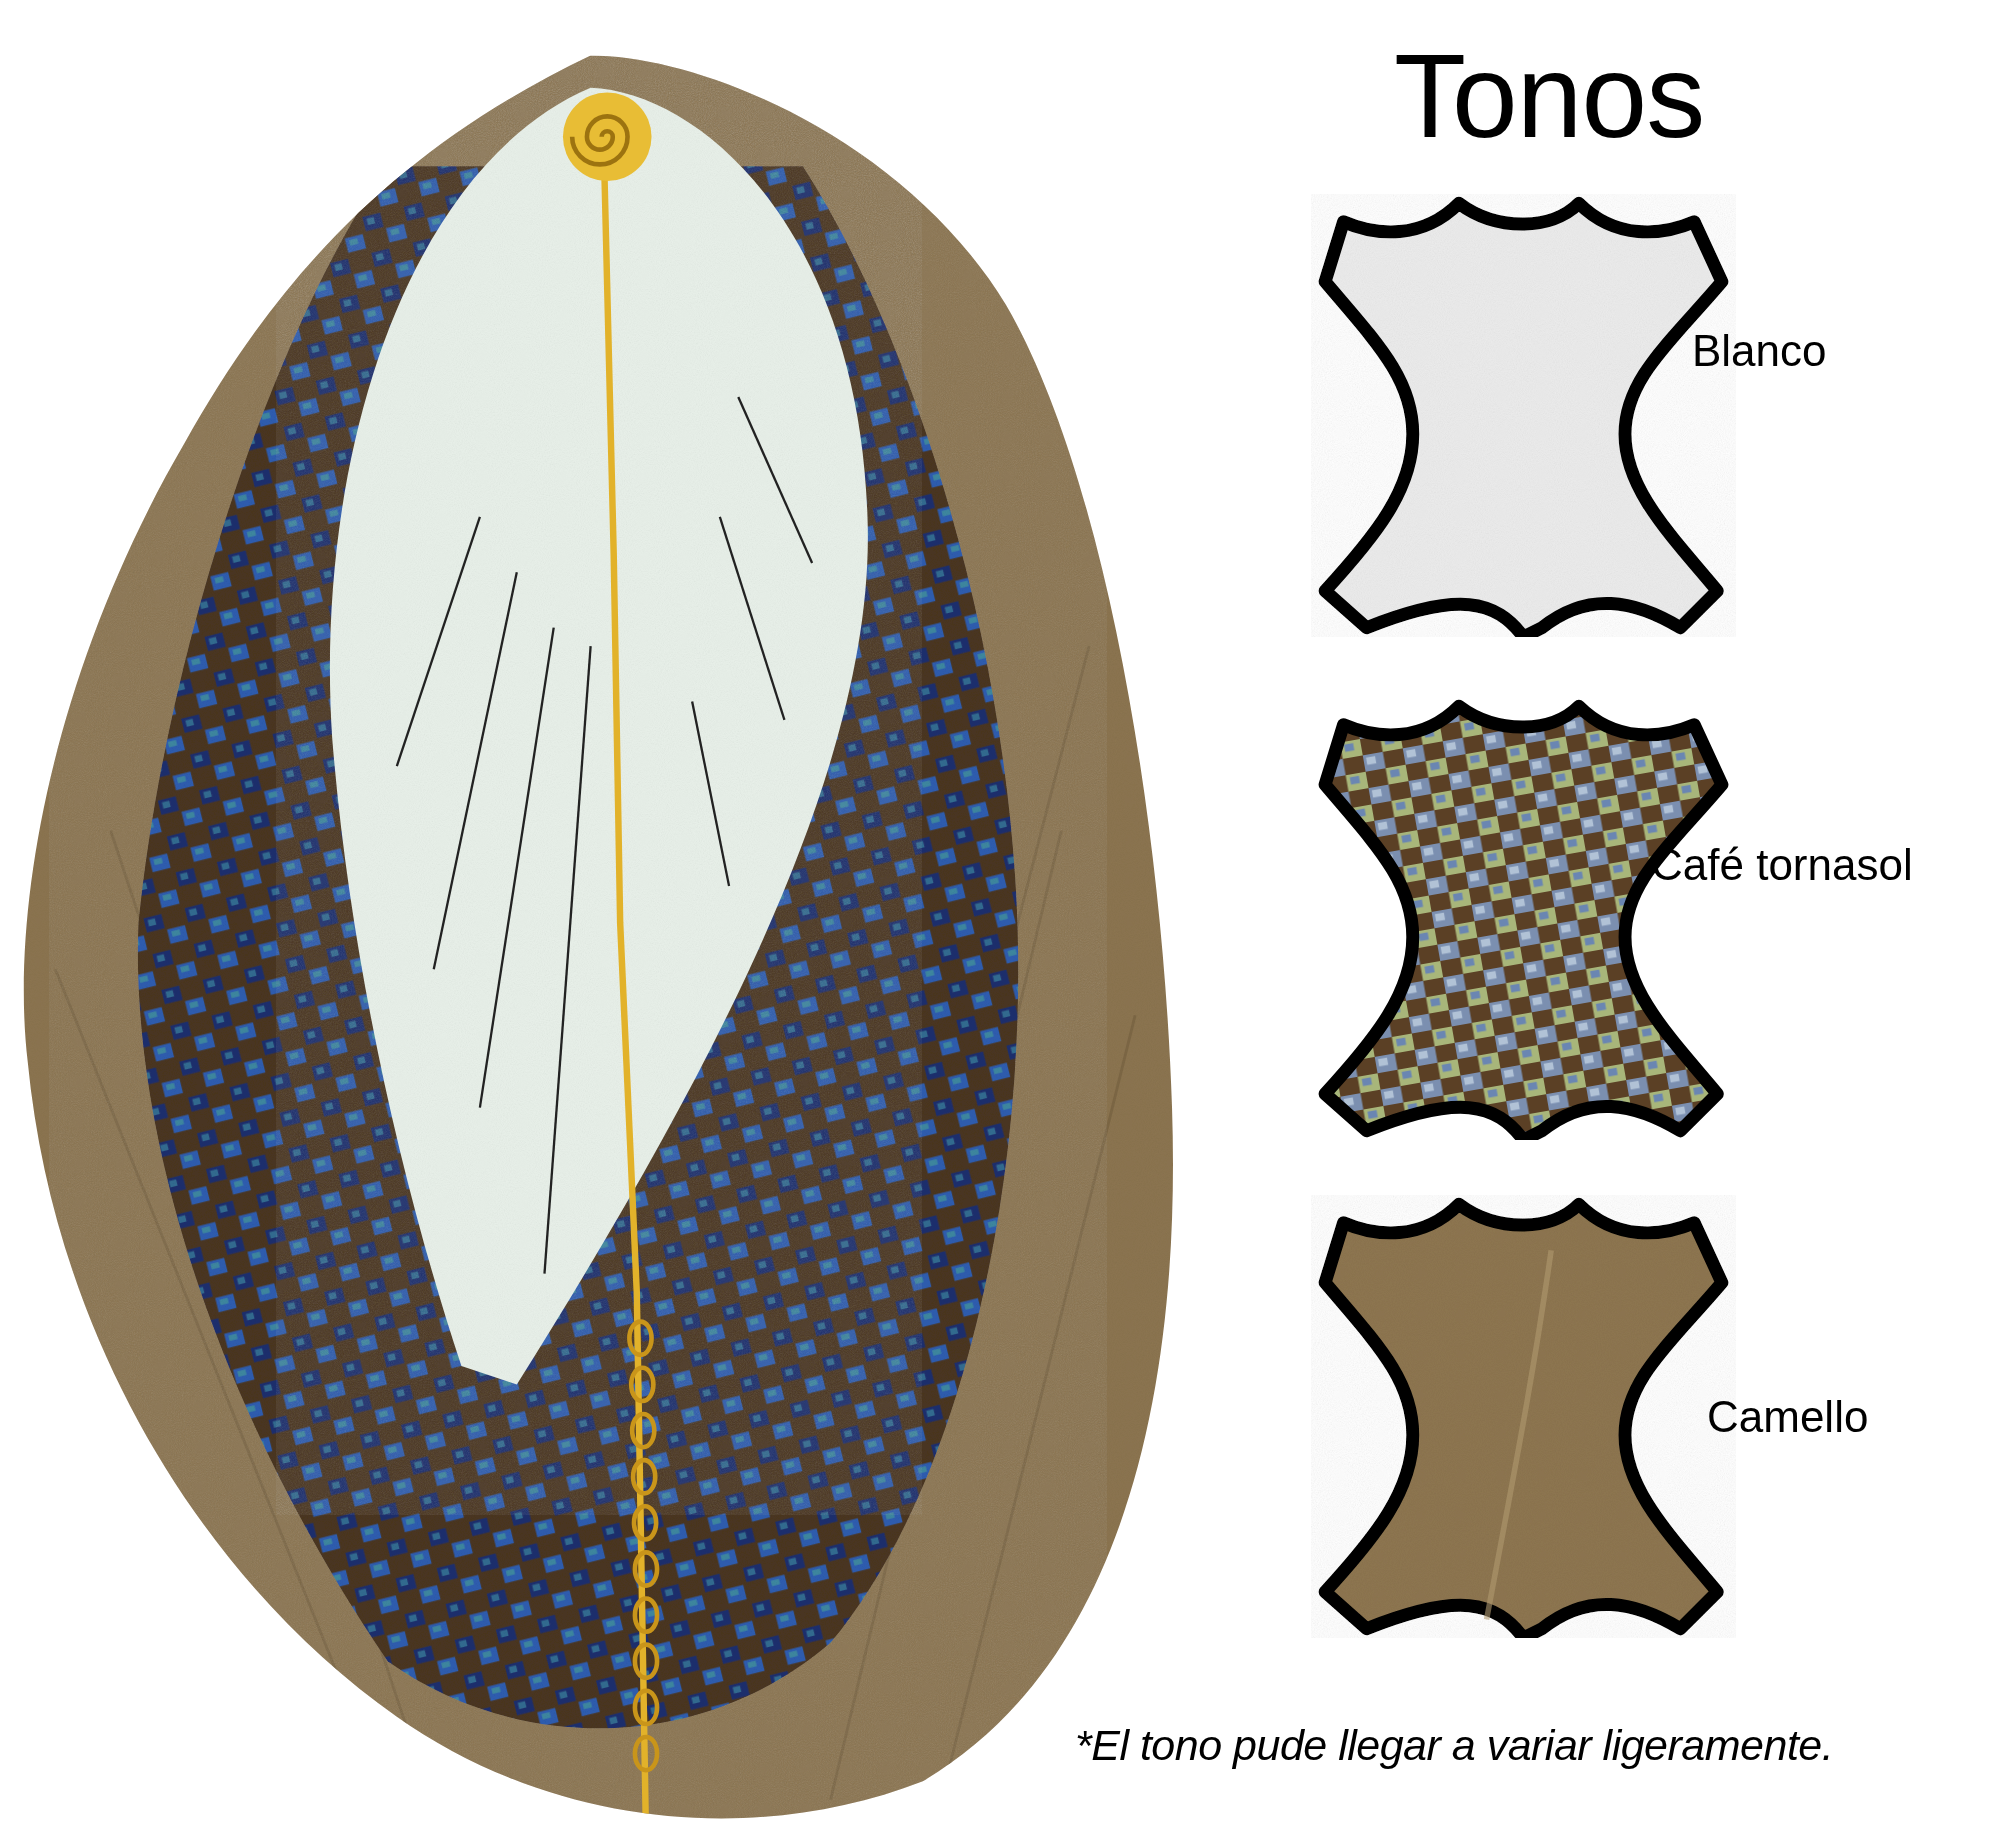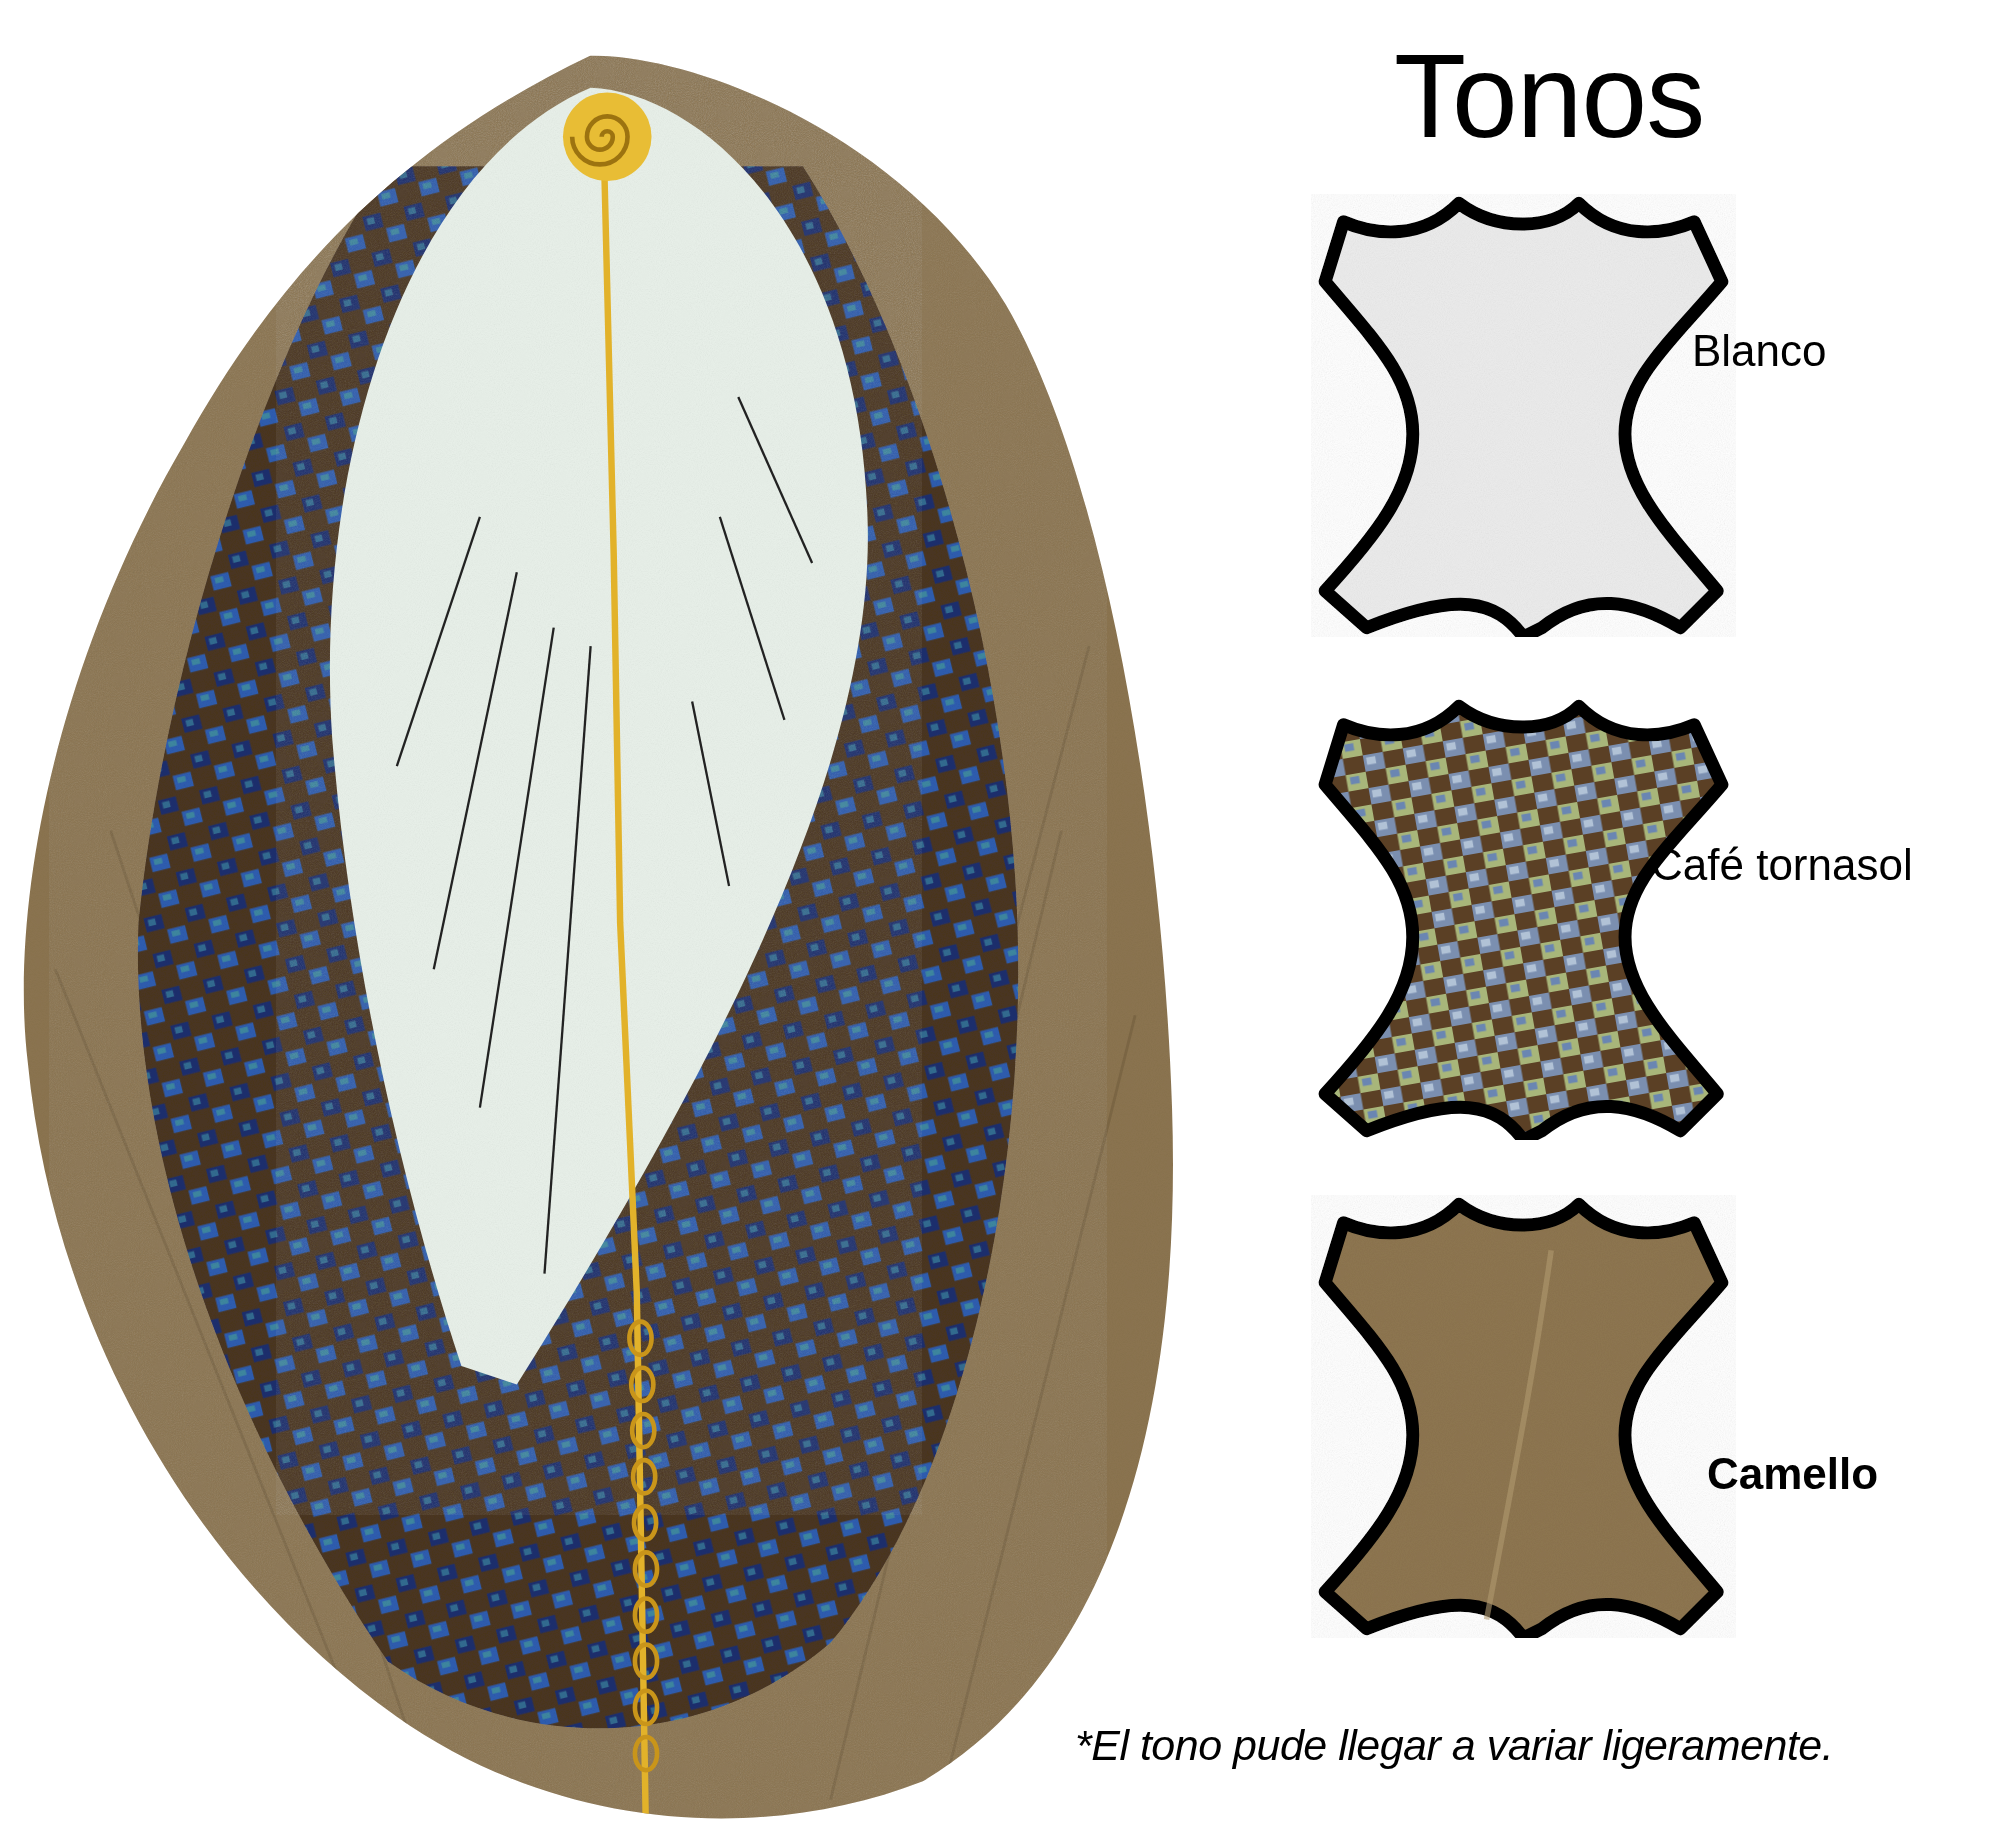--- a/index.html
+++ b/index.html
@@ -127,16 +127,16 @@
 
 <div class="swatch" style="left:1311px; top:1195px;">
   <svg width="425" height="443" viewBox="0 0 460 480">
     <path d="M35 30 C 70 45, 120 50, 160 10 C 200 40, 260 40, 290 10 C 330 50, 380 45, 415 30
              L 445 95 C 390 160, 340 200, 340 260 C 340 320, 390 370, 440 430
              L 400 470 C 350 440, 300 430, 250 470 L 230 480 C 200 440, 160 430, 60 470
              L 15 430 C 70 370, 110 320, 110 260 C 110 200, 70 160, 15 95 Z" fill="#8e7650" stroke="#000" stroke-width="14" stroke-linejoin="round" filter="url(#grain)"></path>
     <path d="M260 60 C 240 200, 220 300, 190 460" stroke="#b09a70" stroke-width="6" fill="none" opacity="0.6"></path>
   </svg>
 </div>
-<div class="swatch-label" style="left:1707px; top:1452px;font-weight:bold;">Camello</div>
+<div class="swatch-label" style="left:1707px; top:1395px;">Camello</div>
 
 <div class="footnote">*El tono pude llegar a variar ligeramente.</div>
 
 
 </body></html>

